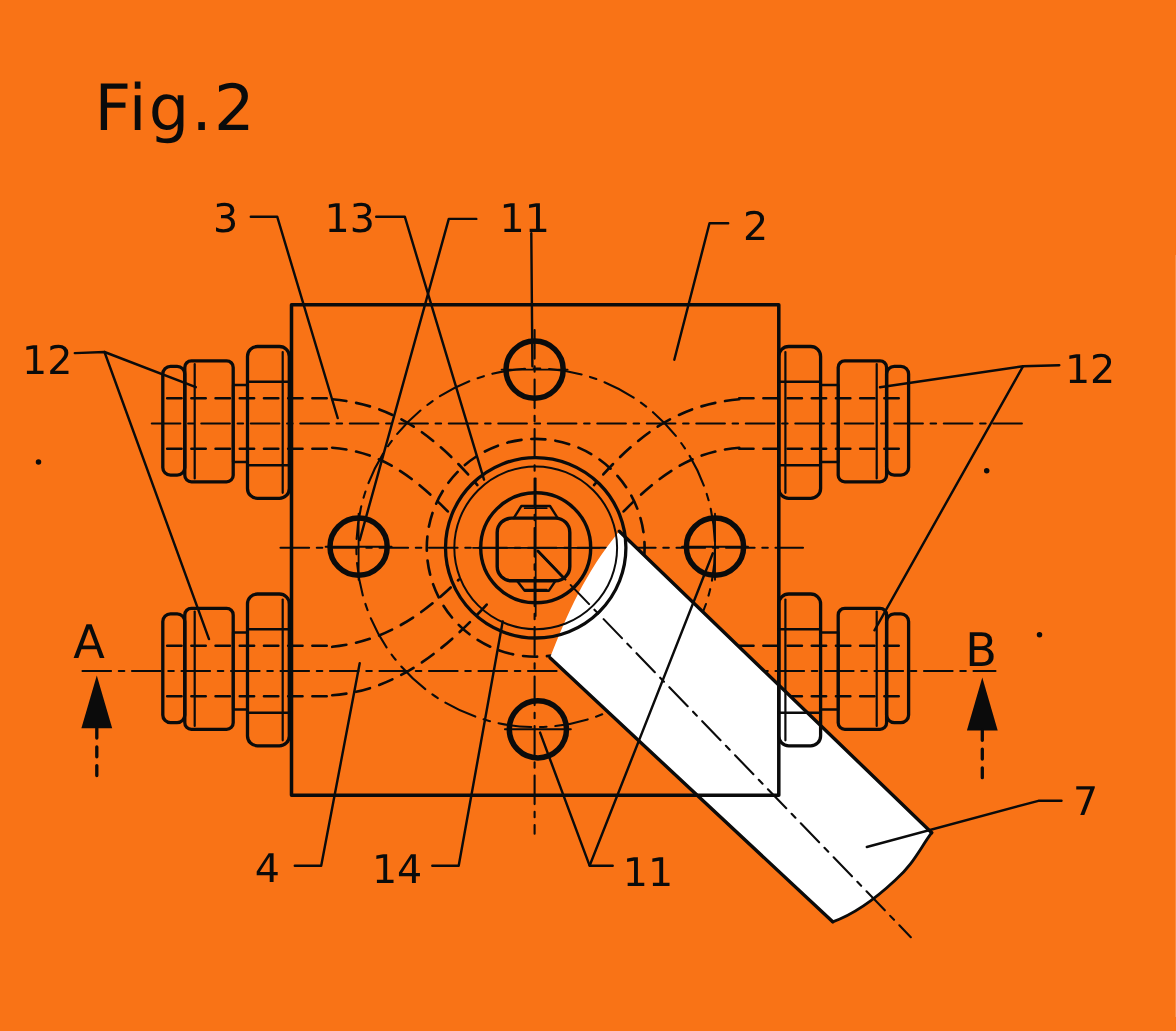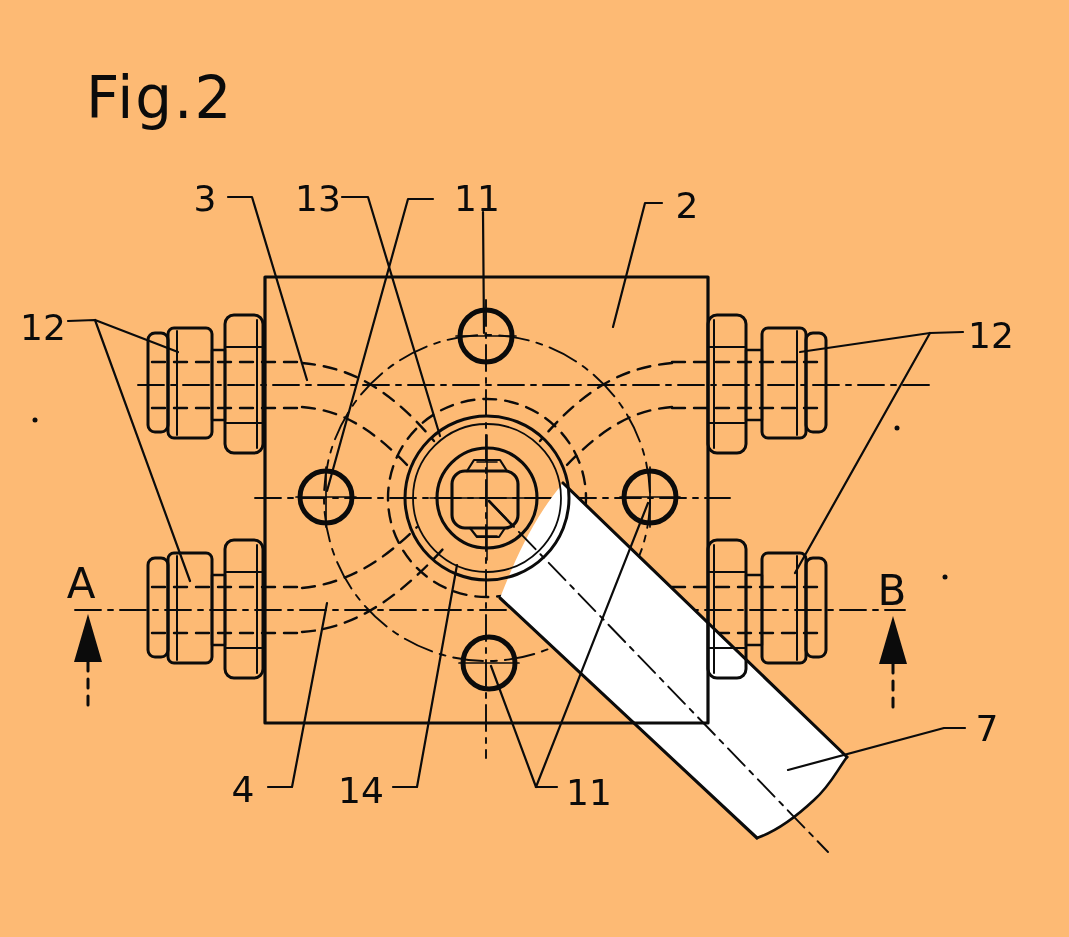--- a/index.html
+++ b/index.html
@@ -8,21 +8,21 @@
     background: #ffffff;
     width: 1069px;
     height: 937px;
     overflow: hidden;
     font-family: "DejaVu Sans", sans-serif;
   }
   .stage {
     position: relative;
     width: 1069px;
     height: 937px;
-    background: #fdba74;
+    background: #f97316;
   }
   svg { display: block; }
   text {
     font-family: "DejaVu Sans", sans-serif;
     fill: #0b0b0b;
     stroke: none;
   }
   .fig-title { font-size: 58px; letter-spacing: 2px; }
   .ref-num  { font-size: 36px; }
   .section-letter { font-size: 42px; }

